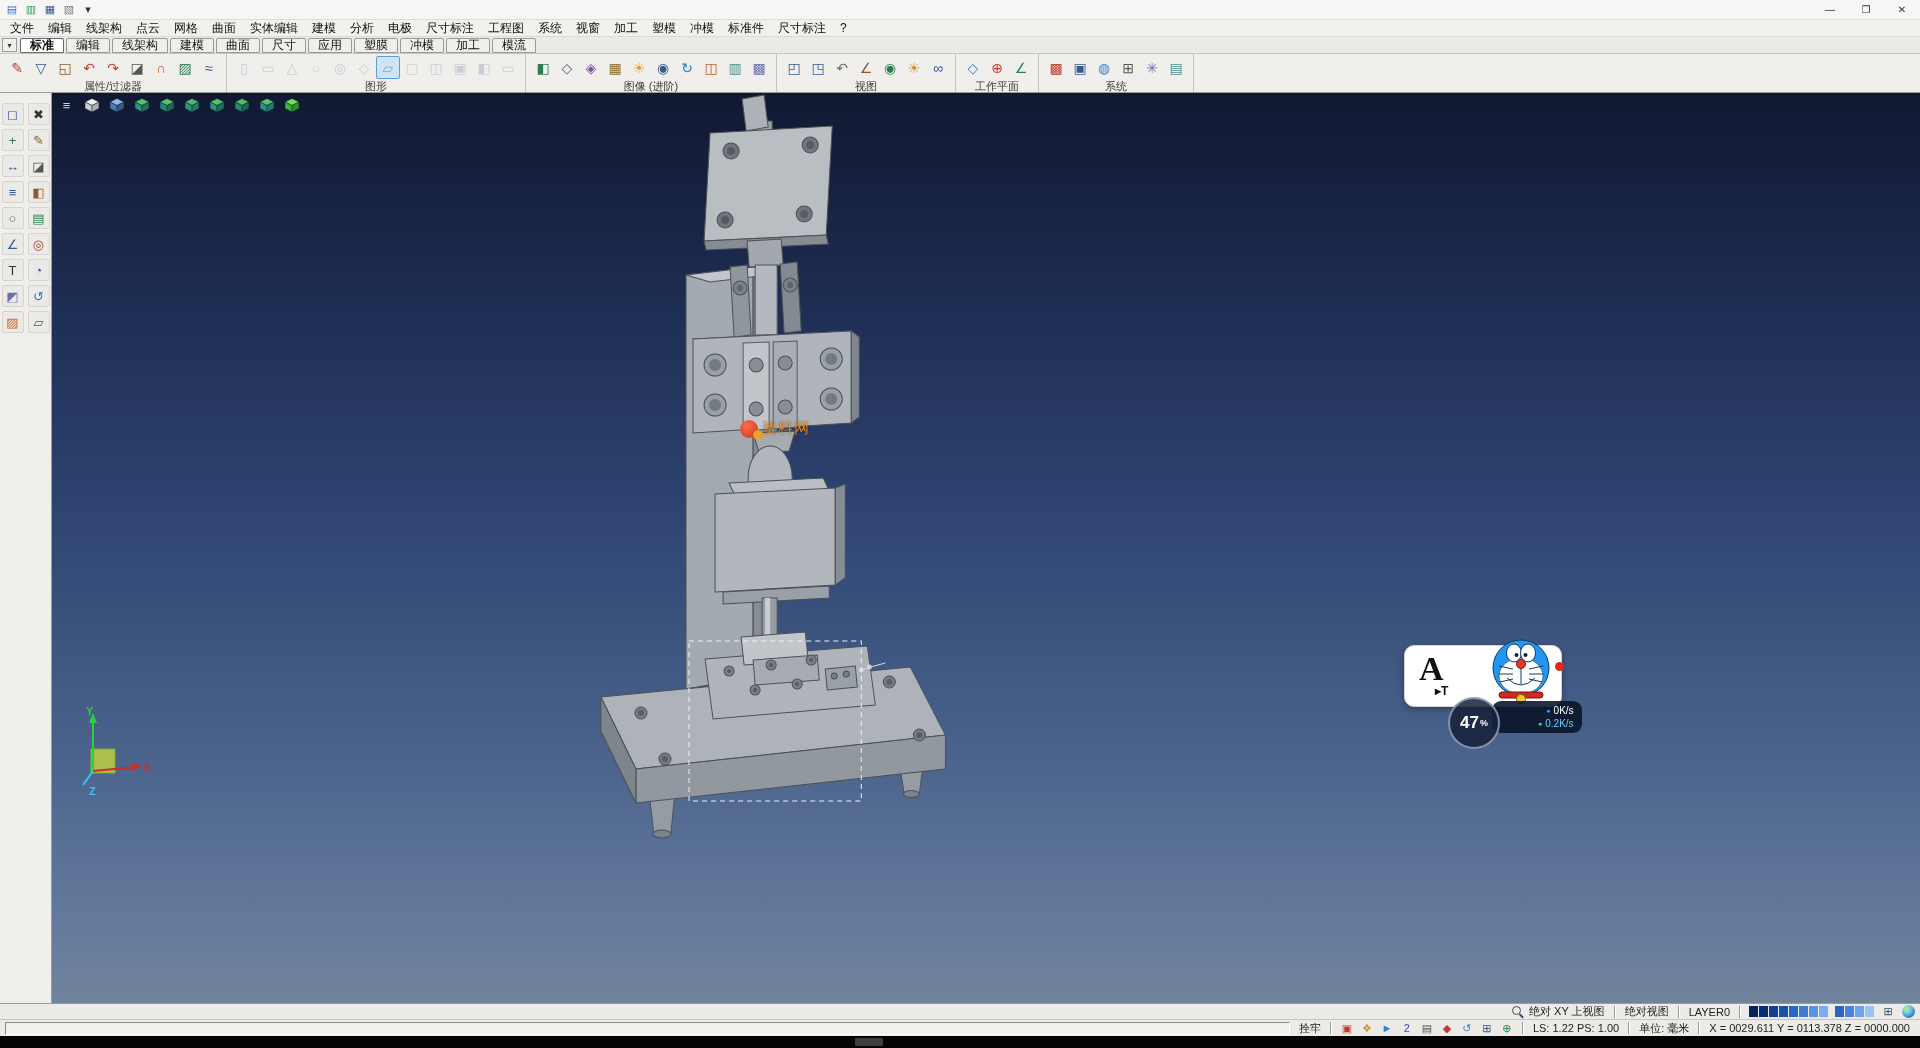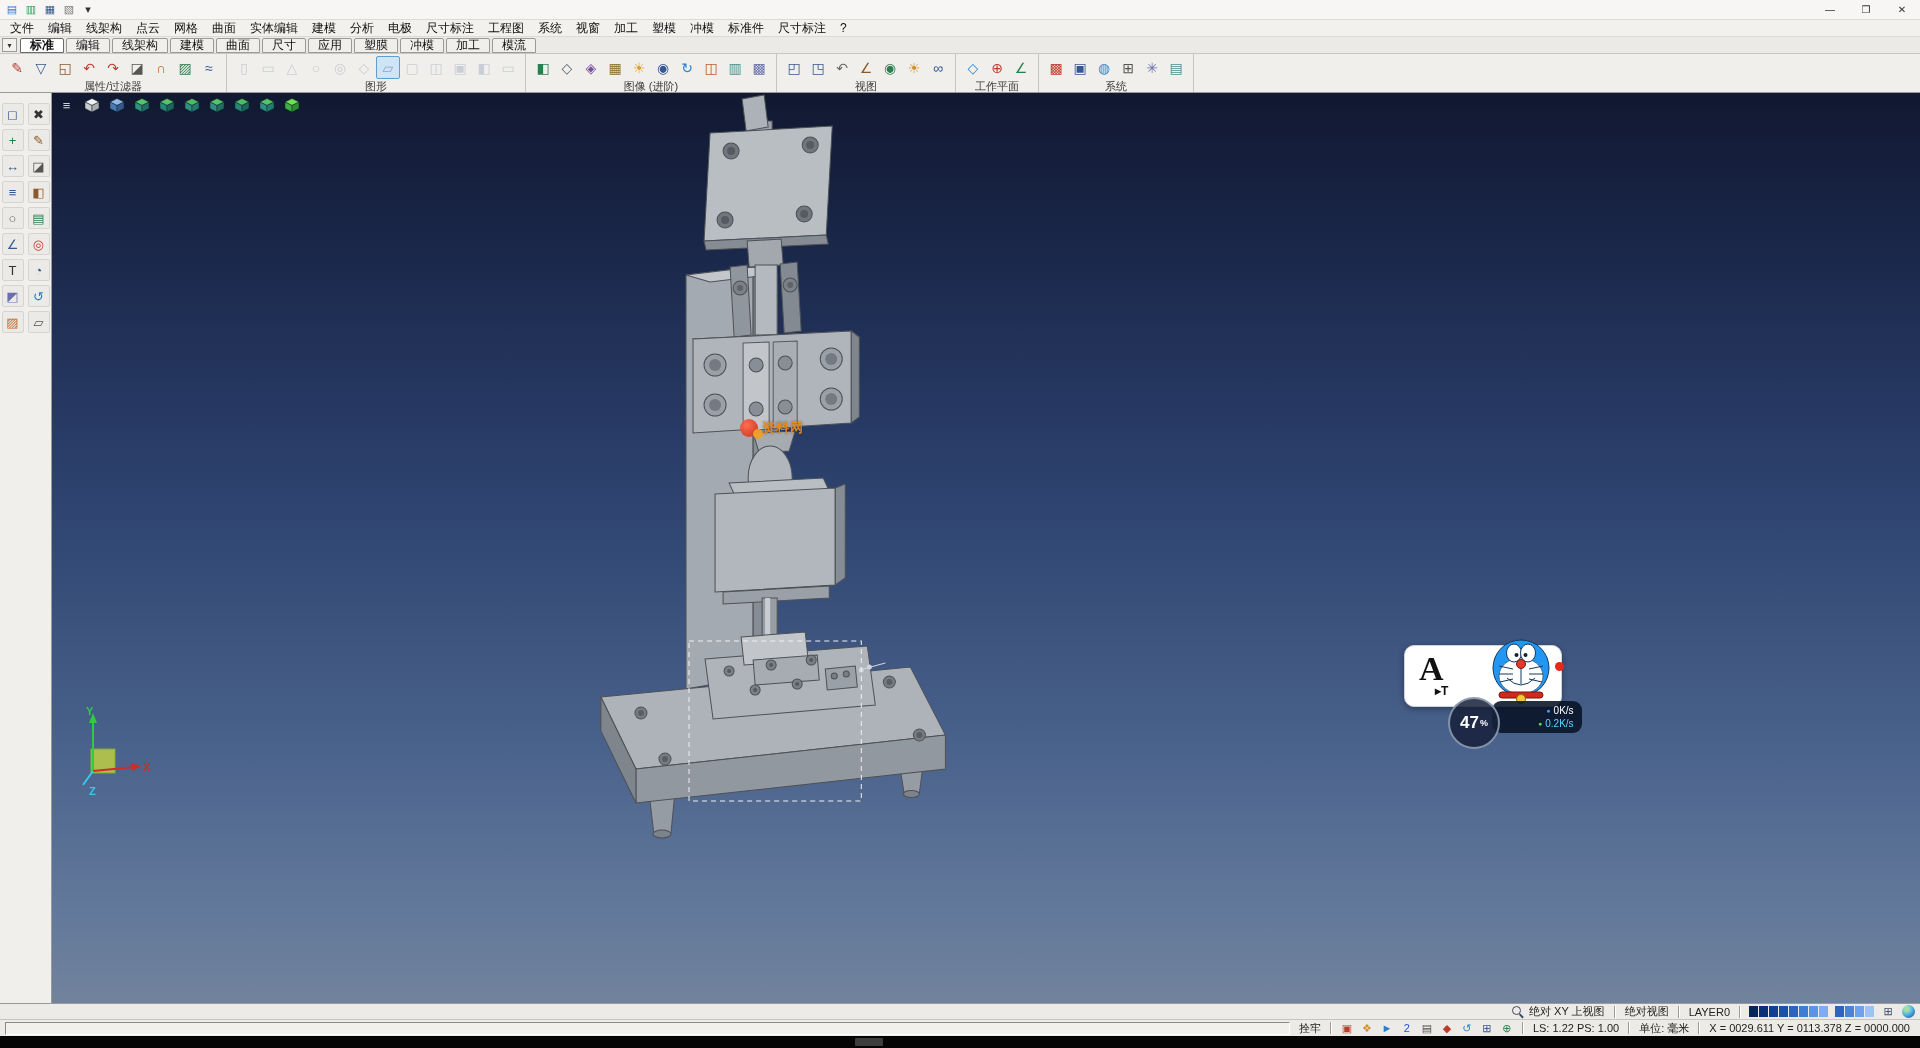--- a/index.html
+++ b/index.html
@@ -57,21 +57,21 @@
   .cubes { position:absolute; top:2px; left:3px; display:flex; gap:2px; z-index:3; }
   .cube-btn { width:23px; height:20px; display:flex; align-items:center; justify-content:center; }
   .cube-menu { color:#cfd4da; font-size:13px; }
 
   .watermark { position:absolute; left:688px; top:326px; display:flex; align-items:center;
                gap:4px; z-index:2; opacity:0.95; }
   .wm-logo { width:18px; height:18px; border-radius:50%; background:radial-gradient(circle at 35% 35%, #ff6a4a, #cf2a14);
              position:relative; }
   .wm-logo::after { content:""; position:absolute; right:-5px; bottom:-2px; width:10px; height:10px;
                     border-radius:50%; background:#f0a028; }
-  .wm-text { color:#e8891a; font-weight:bold; font-size:13px; letter-spacing:1px;
+  .wm-text { color:#e8891a; font-weight:normal; font-size:15px; letter-spacing:1px;
              text-shadow:0 0 3px rgba(0,0,0,.4); }
 
   
   .triad { position:absolute; left:25px; top:612px; z-index:2; }
 
   
   .helper-box { position:absolute; left:1352px; top:552px; width:158px; height:62px;
                 background:#fff; border:1px solid #cfd4da; border-radius:10px; z-index:4;
                 box-shadow:0 2px 6px rgba(0,0,0,.35); }
   .helper-letter { position:absolute; left:14px; top:4px; font-family:"Liberation Serif", serif;

